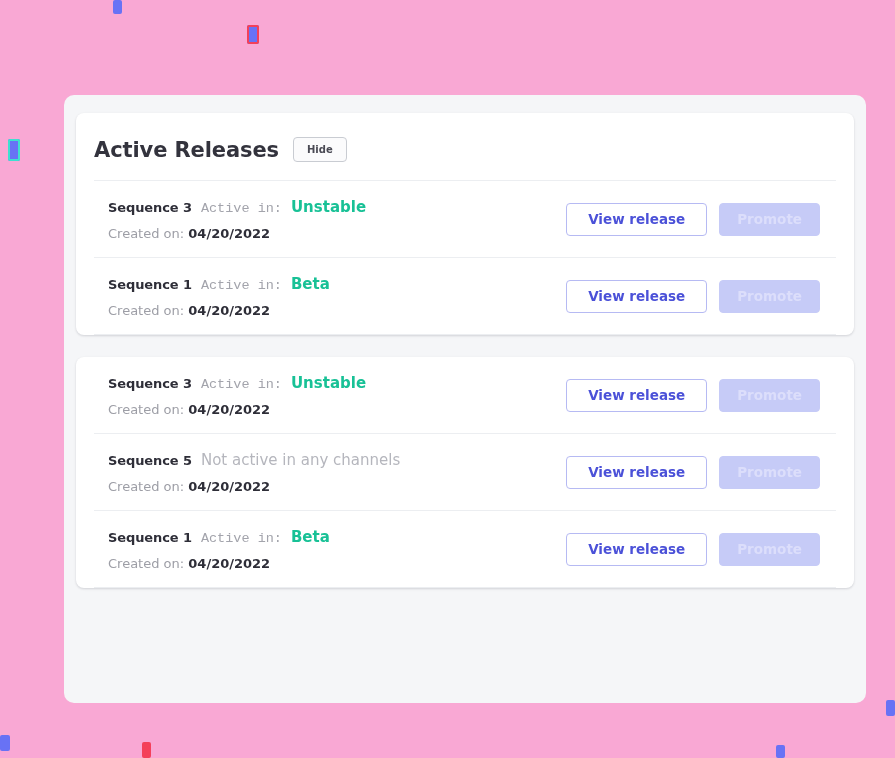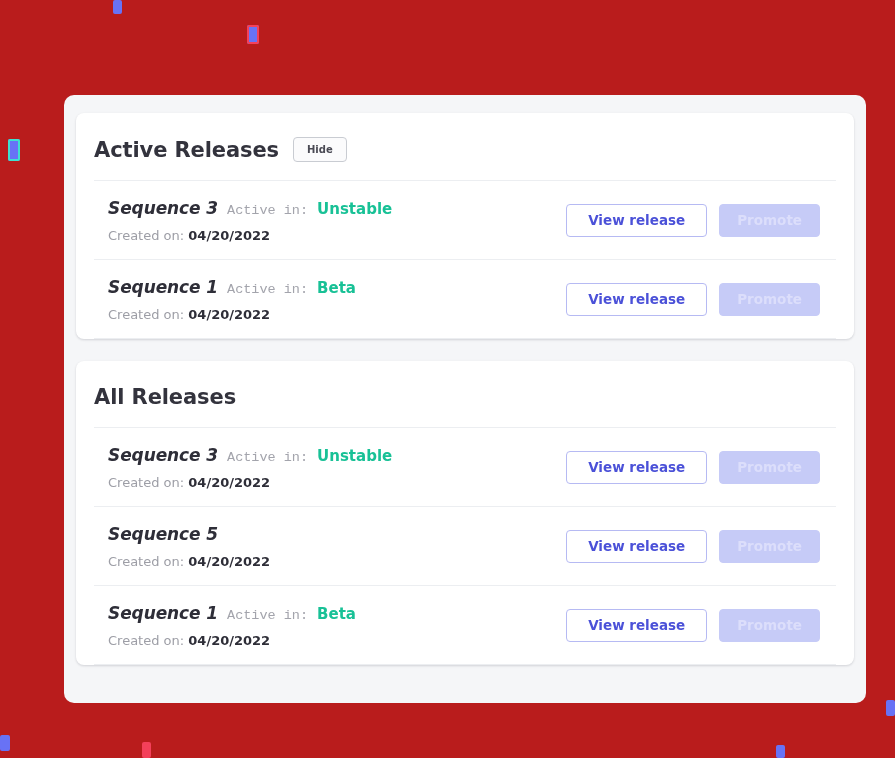--- a/index.html
+++ b/index.html
@@ -9,21 +9,21 @@
     width: 895px;
     height: 758px;
     overflow: hidden;
     font-family: "DejaVu Sans", "Liberation Sans", sans-serif;
   }
 
   .page {
     position: relative;
     width: 895px;
     height: 758px;
-    background: #b91c1c;
+    background: #f9a8d4;
   }
 
   
   .deco {
     position: absolute;
     border-radius: 2px;
   }
 
   
   .panel {
@@ -93,25 +93,24 @@
 
   .row-line1 {
     display: flex;
     align-items: baseline;
     gap: 9px;
     margin-bottom: 10px;
     white-space: nowrap;
   }
 
   .seq-name {
-    font-size: 17px;
+    font-size: 13px;
     font-weight: 700;
     color: #2e2e38;
     letter-spacing: -0.1px;
-    font-style: italic;
   }
 
   .active-label {
     font-size: 13.5px;
     color: #a3a4ac;
     font-family: Liberation Mono, monospace;
   }
 
   .channel {
     font-size: 15px;
@@ -217,42 +216,40 @@
                 <div class="row-line2"><span>Created on:</span> <b>04/20/2022</b></div>
               </div>
               <div class="row-actions">
                 <button class="btn-view">View release</button>
                 <button class="btn-promote">Promote</button>
               </div>
             </div>
           </div>
         </div>
         <div class="card">
-          <div class="card-head">
-            <div class="card-title">All Releases</div>
-          </div>
           <div class="rows">
             <div class="row">
               <div class="row-info">
                 <div class="row-line1">
                   <span class="seq-name">Sequence 3</span>
                   <span class="active-label">Active in:</span>
                   <span class="channel">Unstable</span>
                 </div>
                 <div class="row-line2"><span>Created on:</span> <b>04/20/2022</b></div>
               </div>
               <div class="row-actions">
                 <button class="btn-view">View release</button>
                 <button class="btn-promote">Promote</button>
               </div>
             </div>
             <div class="row">
               <div class="row-info">
                 <div class="row-line1">
                   <span class="seq-name">Sequence 5</span>
+                  <span class="channel none">Not active in any channels</span>
                 </div>
                 <div class="row-line2"><span>Created on:</span> <b>04/20/2022</b></div>
               </div>
               <div class="row-actions">
                 <button class="btn-view">View release</button>
                 <button class="btn-promote">Promote</button>
               </div>
             </div>
             <div class="row">
               <div class="row-info">

